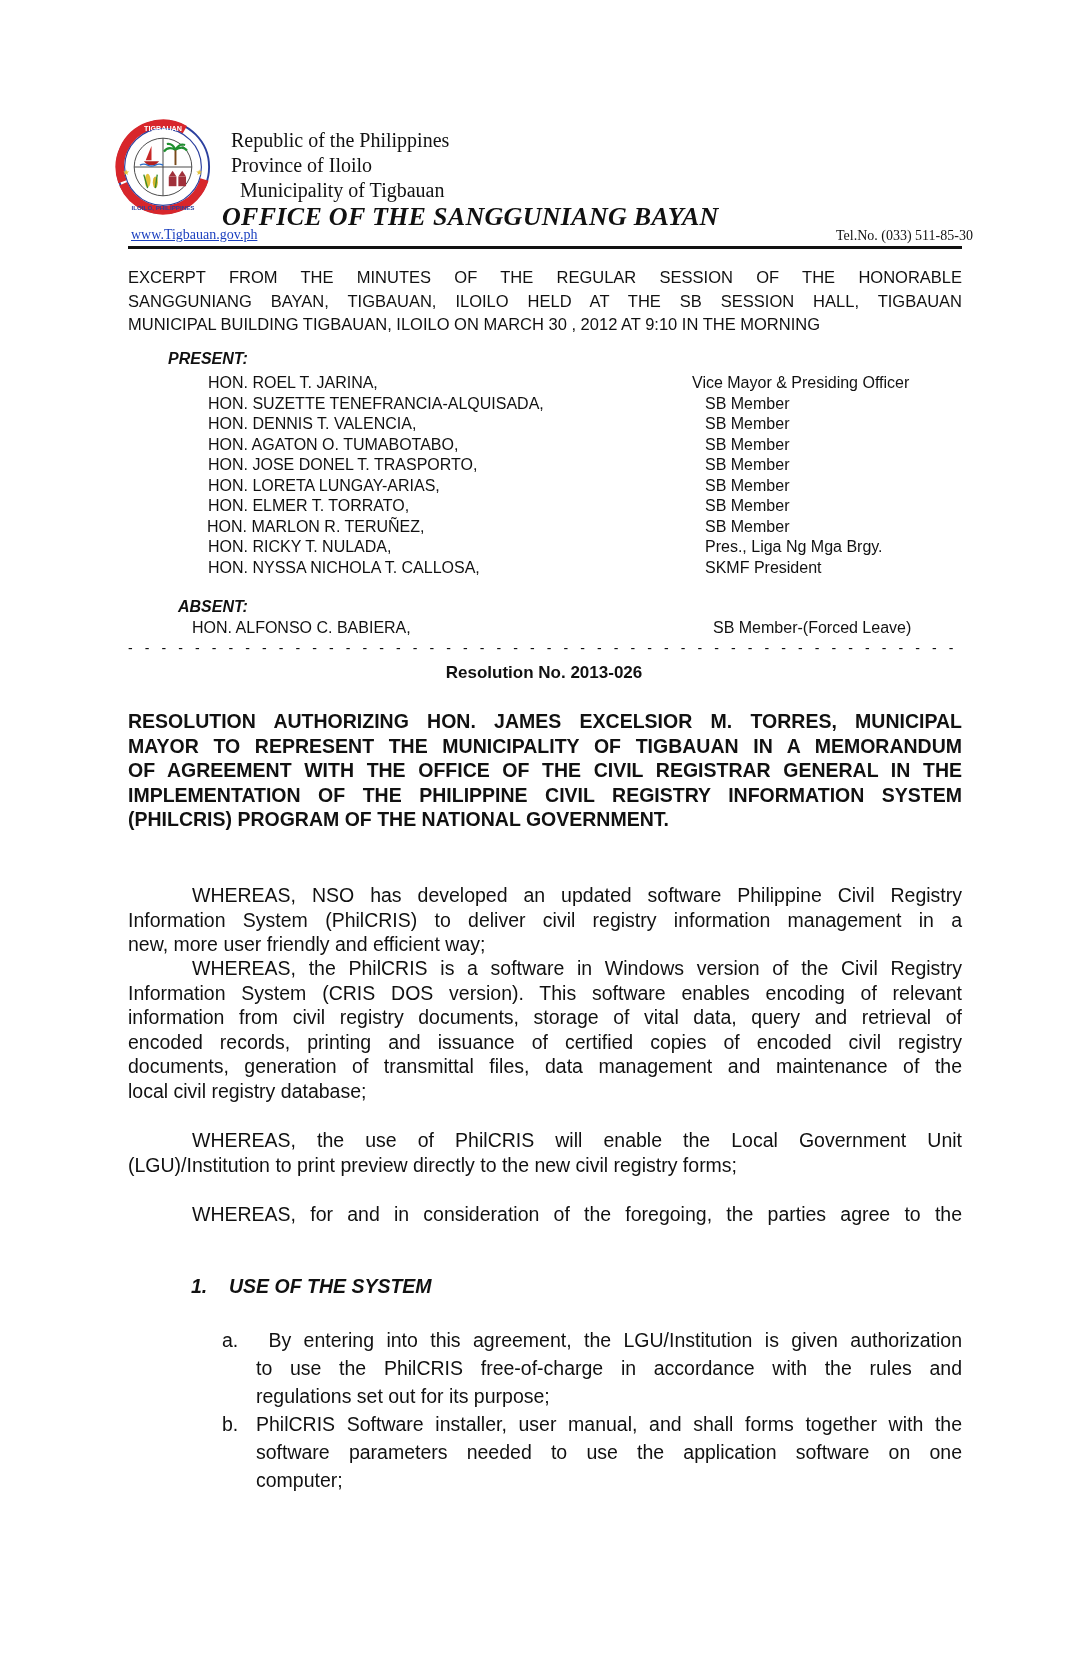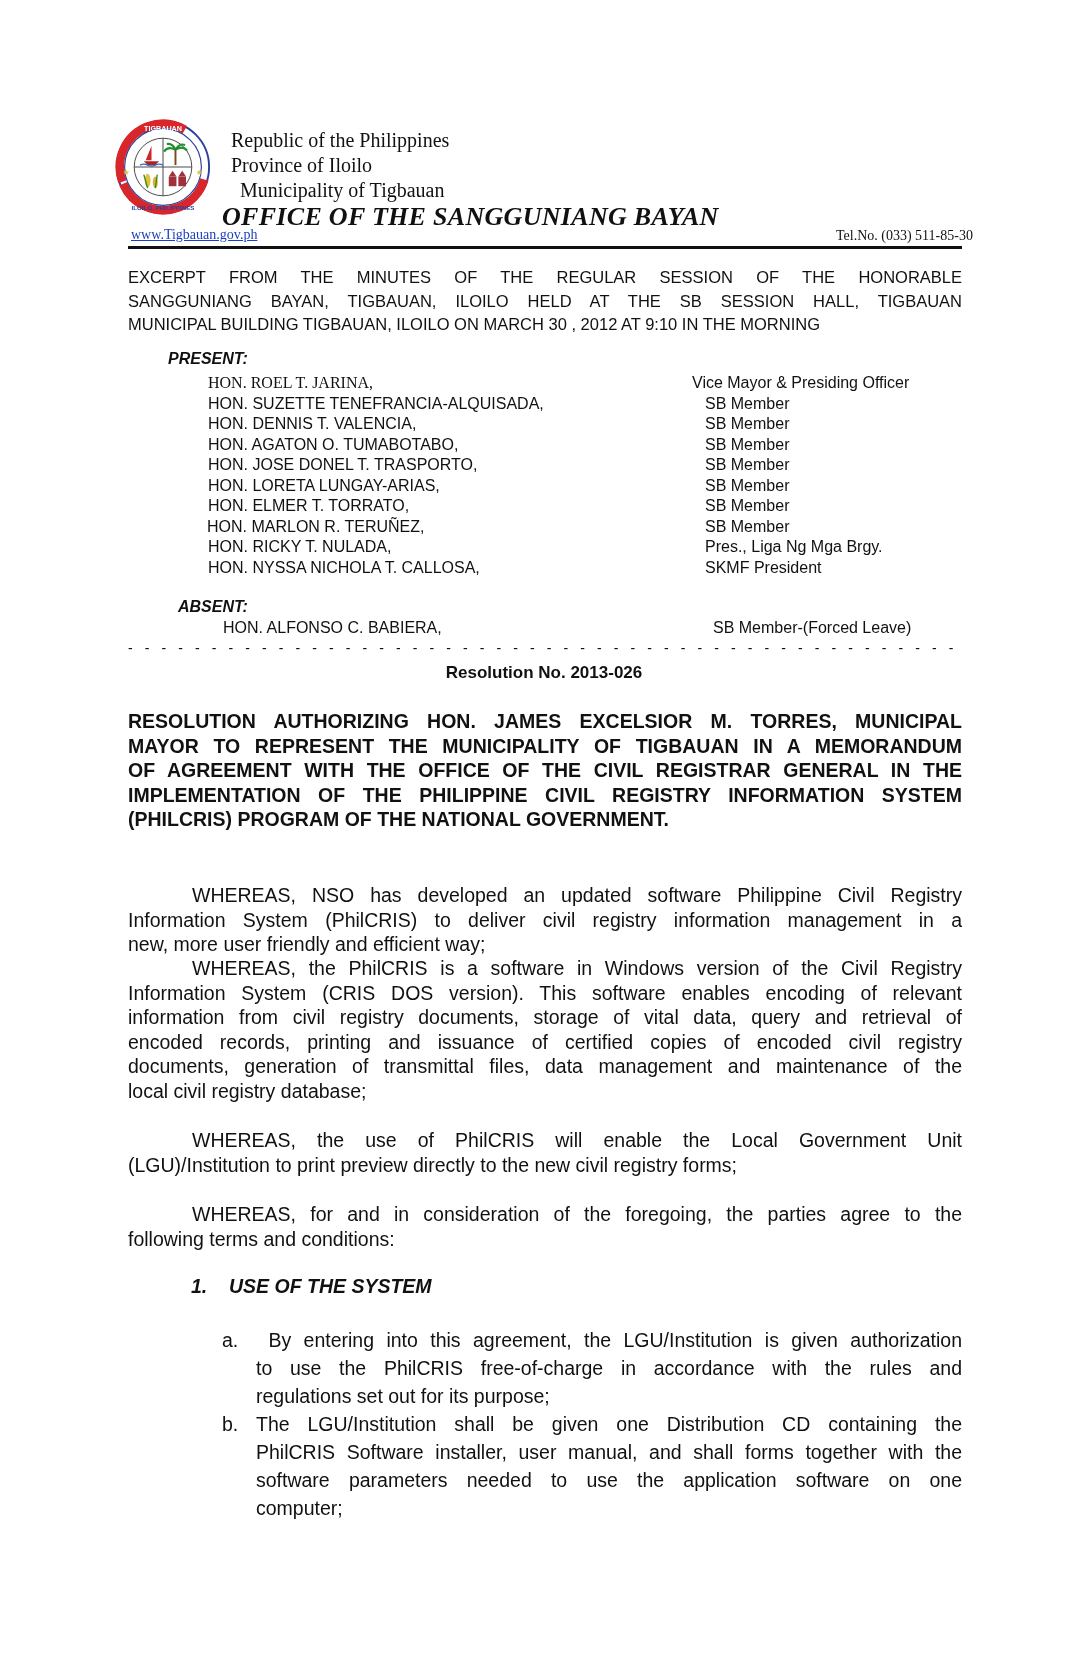--- a/index.html
+++ b/index.html
@@ -81,21 +81,21 @@
 
 <div class="excerpt sans">
   <span class="ln">EXCERPT FROM THE MINUTES OF THE REGULAR SESSION OF THE HONORABLE</span>
   <span class="ln">SANGGUNIANG  BAYAN, TIGBAUAN, ILOILO HELD AT THE SB SESSION  HALL, TIGBAUAN</span>
   <span class="ln last">MUNICIPAL BUILDING TIGBAUAN, ILOILO ON MARCH 30 , 2012 AT 9:10  IN THE MORNING</span>
 </div>
 
 <div>
   <div class="abs sans label-bi" style="left:168px; top:350px;">PRESENT:</div>
 
-  <div class="abs sans member" style="left:208px; top:373px;font-family:Liberation Serif, serif;">HON. ROEL T. JARINA,</div>
+  <div class="abs sans member" style="left:208px; top:373px;">HON. ROEL T. JARINA,</div>
   <div class="abs sans member" style="left:692px; top:373px;">Vice Mayor &amp; Presiding Officer</div>
 
   <div class="abs sans member" style="left:208px; top:393.5px;">HON. SUZETTE TENEFRANCIA-ALQUISADA,</div>
   <div class="abs sans member" style="left:705px; top:393.5px;">SB Member</div>
 
   <div class="abs sans member" style="left:208px; top:414px;">HON. DENNIS T. VALENCIA,</div>
   <div class="abs sans member" style="left:705px; top:414px;">SB Member</div>
 
   <div class="abs sans member" style="left:208px; top:434.5px;">HON. AGATON O. TUMABOTABO,</div>
   <div class="abs sans member" style="left:705px; top:434.5px;">SB Member</div>
@@ -112,21 +112,21 @@
   <div class="abs sans member" style="left:207px; top:516.5px;">HON. MARLON R. TERUÑEZ,</div>
   <div class="abs sans member" style="left:705px; top:516.5px;">SB Member</div>
 
   <div class="abs sans member" style="left:208px; top:537px;">HON. RICKY T. NULADA,</div>
   <div class="abs sans member" style="left:705px; top:537px;">Pres., Liga Ng Mga Brgy.</div>
 
   <div class="abs sans member" style="left:208px; top:557.5px;">HON. NYSSA NICHOLA T. CALLOSA,</div>
   <div class="abs sans member" style="left:705px; top:557.5px;">SKMF President</div>
 
   <div class="abs sans label-bi" style="left:178px; top:598px;">ABSENT:</div>
-  <div class="abs sans member" style="left:223px; top:618px;">HON. ALFONSO C. BABIERA,</div>
+  <div class="abs sans member" style="left:192px; top:618px;">HON. ALFONSO C. BABIERA,</div>
   <div class="abs sans member" style="left:705px; top:618px;margin-left:8px;">SB Member-(Forced Leave)</div>
 </div>
 
 <div class="dashes sans">- - - - - - - - - - - - - - - - - - - - - - - - - - - - - - - - - - - - - - - - - - - - - - - - - - - - - - - - - - - - - - - - - - - - - - - -</div>
 
 <div class="resno sans">Resolution No. 2013-026</div>
 
 <div class="title sans">
   <span class="ln">RESOLUTION AUTHORIZING HON. JAMES EXCELSIOR M. TORRES, MUNICIPAL</span>
   <span class="ln">MAYOR TO REPRESENT THE MUNICIPALITY OF TIGBAUAN IN A MEMORANDUM</span>
@@ -150,37 +150,35 @@
   <span class="ln last">local civil registry database;</span>
 </div>
 
 <div class="para sans" style="top:1128px;">
   <span class="ln indent">WHEREAS, the use of PhilCRIS will enable the Local Government Unit</span>
   <span class="ln last">(LGU)/Institution to print preview directly to the new civil registry forms;</span>
 </div>
 
 <div class="para sans" style="top:1202px;">
   <span class="ln indent">WHEREAS, for and in consideration of the foregoing, the parties agree to the</span>
-  <span class="ln last">following terms and conditions:</span>
 </div>
 
 <div class="section sans">
   <span class="num">1.</span><span>USE OF THE SYSTEM</span>
 </div>
 
 <div class="item sans" style="top:1326px;">
   <span class="marker">a.</span>
   <div class="body">
     <span class="ln" style="white-space:pre;"> By entering into this agreement, the LGU/Institution is given authorization</span>
     <span class="ln">to use the PhilCRIS free-of-charge in accordance with the rules and</span>
     <span class="ln last">regulations set out for its purpose;</span>
   </div>
 </div>
 
 <div class="item sans" style="top:1410px;">
   <span class="marker">b.</span>
   <div class="body">
-    <span class="ln">The LGU/Institution shall be given one Distribution CD containing the</span>
     <span class="ln">PhilCRIS Software installer, user manual, and shall forms together with the</span>
     <span class="ln">software parameters needed to use the application software on one</span>
     <span class="ln last">computer;</span>
   </div>
 </div>
 
 </body></html>

